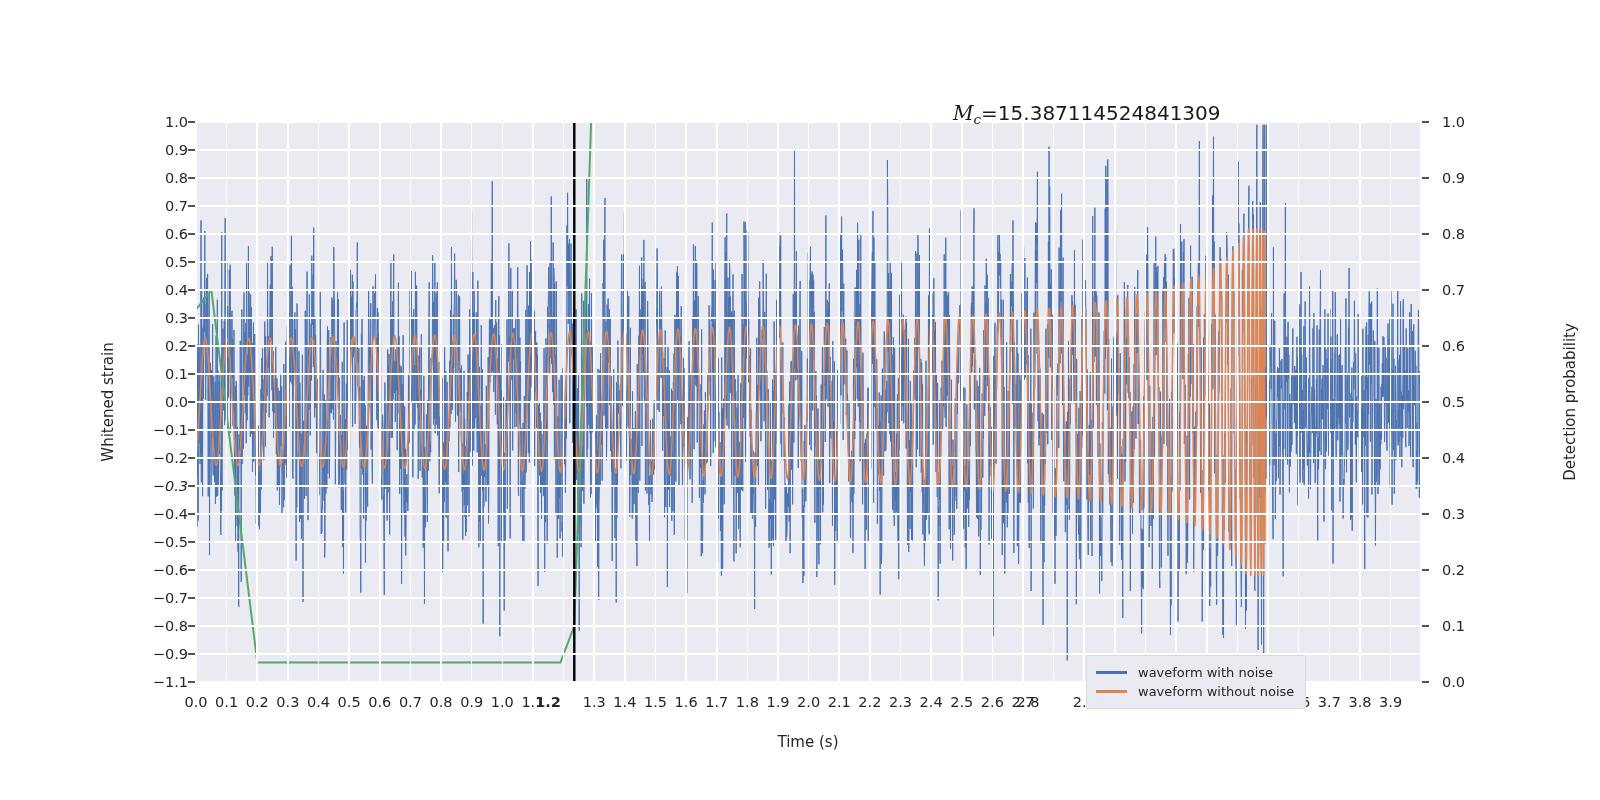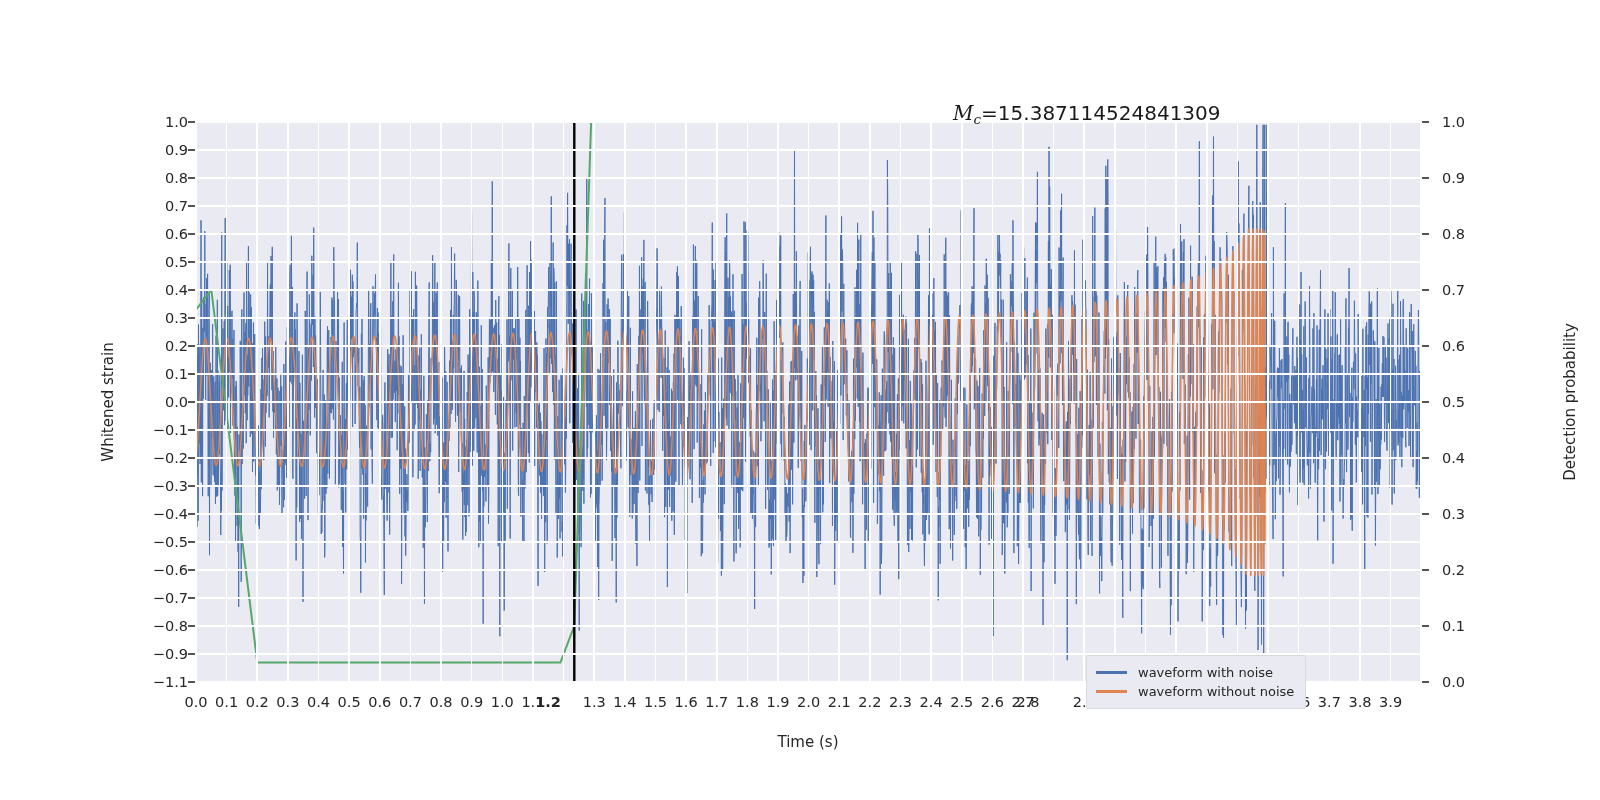--- a/index.html
+++ b/index.html
@@ -197,21 +197,21 @@
       <div class="tick-label ytick-left" style="top: 346px;">0.2</div>
       <div class="tick-mark tick-mark-y" style="left: 188px; top: 345.2px;"></div>
       <div class="tick-label ytick-left" style="top: 374px;">0.1</div>
       <div class="tick-mark tick-mark-y" style="left: 188px; top: 373.2px;"></div>
       <div class="tick-label ytick-left" style="top: 402px;">0.0</div>
       <div class="tick-mark tick-mark-y" style="left: 188px; top: 401.2px;"></div>
       <div class="tick-label ytick-left" style="top: 430px;">−0.1</div>
       <div class="tick-mark tick-mark-y" style="left: 188px; top: 429.2px;"></div>
       <div class="tick-label ytick-left" style="top: 458px;">−0.2</div>
       <div class="tick-mark tick-mark-y" style="left: 188px; top: 457.2px;"></div>
-      <div class="tick-label ytick-left" style="top: 486px;">−0.3</div>
+      <div class="tick-label ytick-left" style="top: 486px; font-style: italic;">−0.3</div>
       <div class="tick-mark tick-mark-y" style="left: 188px; top: 485.2px;"></div>
       <div class="tick-label ytick-left" style="top: 514px;">−0.4</div>
       <div class="tick-mark tick-mark-y" style="left: 188px; top: 513.2px;"></div>
       <div class="tick-label ytick-left" style="top: 542px;">−0.5</div>
       <div class="tick-mark tick-mark-y" style="left: 188px; top: 541.2px;"></div>
       <div class="tick-label ytick-left" style="top: 570px; text-align: right;">−0.6</div>
       <div class="tick-mark tick-mark-y" style="left: 188px; top: 569.2px;"></div>
       <div class="tick-label ytick-left" style="top: 598px; text-align: center;">−0.7</div>
       <div class="tick-mark tick-mark-y" style="left: 188px; top: 597.2px;"></div>
       <div class="tick-label ytick-left" style="top: 626px;">−0.8</div>

